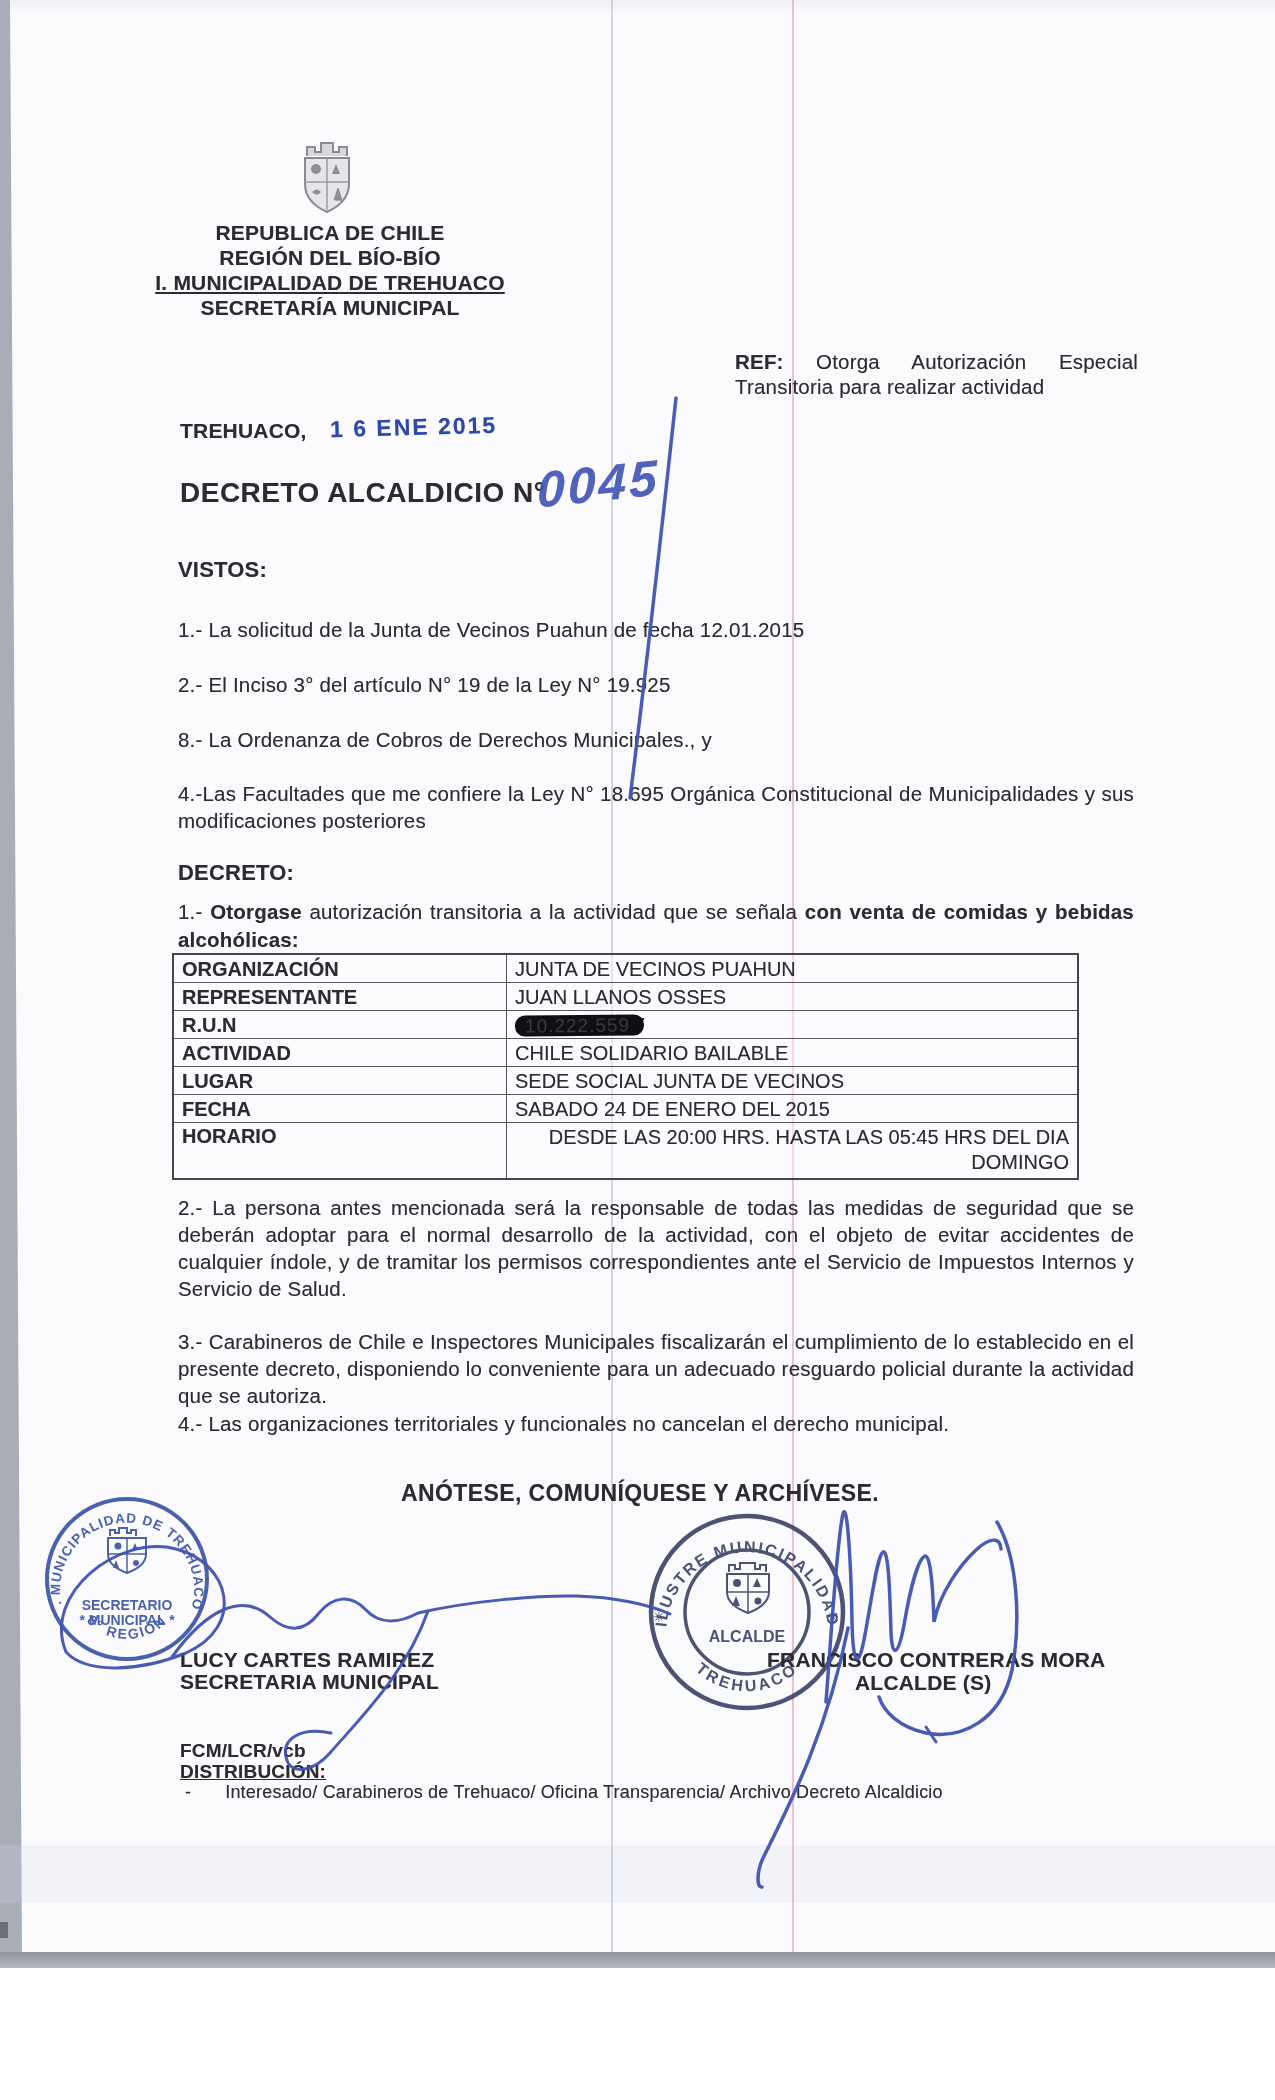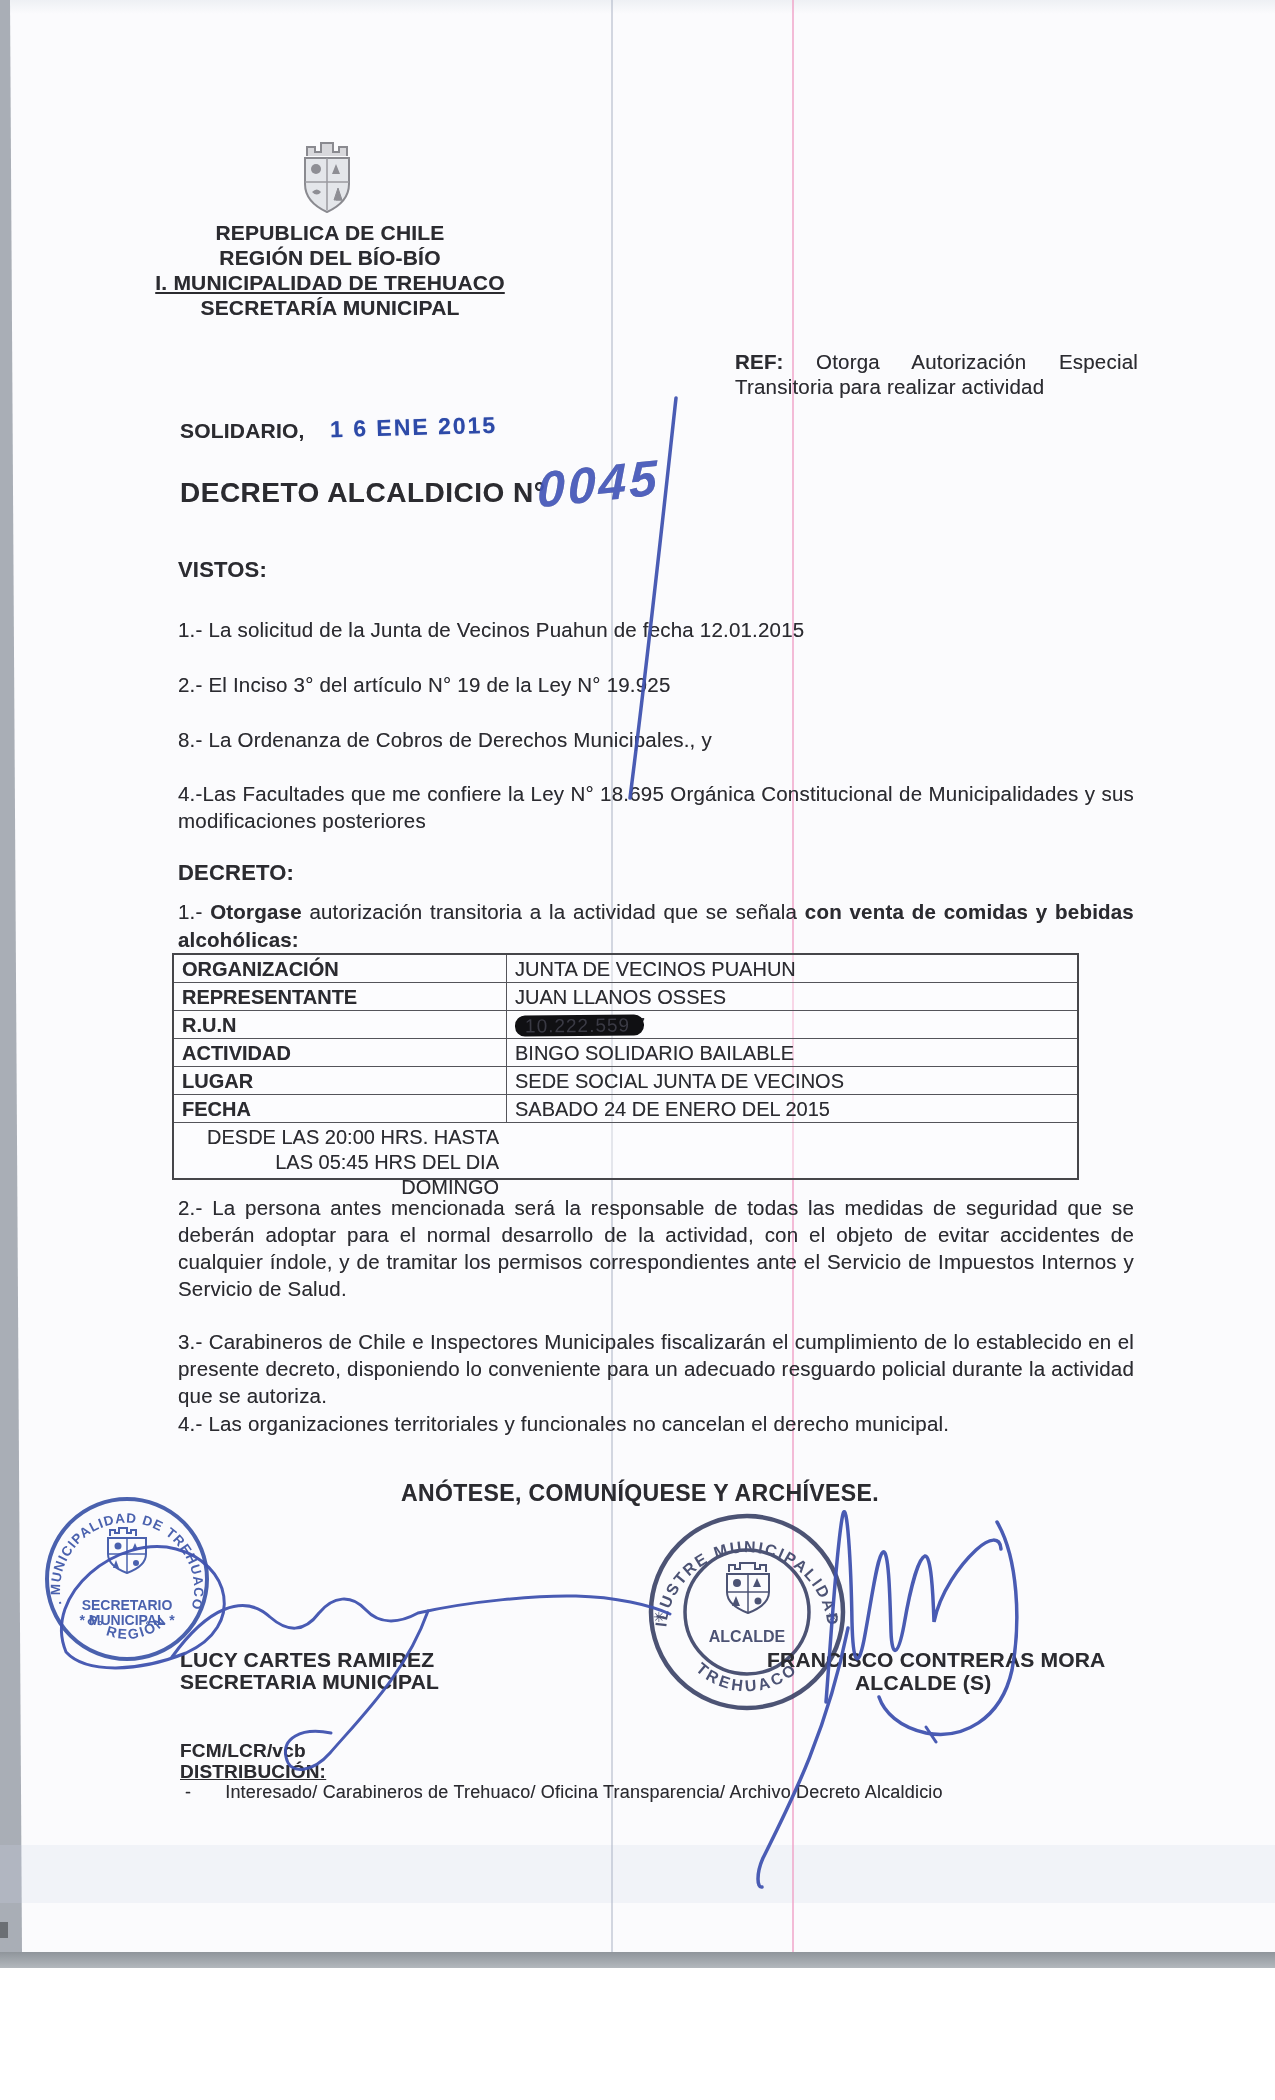--- a/index.html
+++ b/index.html
@@ -71,21 +71,21 @@
   </div>
 
   <div class="txt" style="left:735px;top:349px;width:403px;font-size:20.5px;line-height:25px;">
     <div class="just-force">
       <span class="b">REF:</span>
       <span>Otorga Autorización Especial</span>
     </div>
     <div>Transitoria para realizar actividad</div>
   </div>
 
-  <div class="txt b" style="left:180px;top:419px;font-size:21px;">SOLIDARIO,</div>
+  <div class="txt b" style="left:180px;top:419px;font-size:21px;">TREHUACO,</div>
   <div class="txt stamp-date" style="left:330px;top:414px;">1 6 ENE 2015</div>
 
   <div class="txt b" style="left:180px;top:477px;font-size:28px;letter-spacing:.5px;">DECRETO ALCALDICIO N°</div>
   <div class="txt hand-number" style="left:537px;top:455px;">0045</div>
 
   <div class="txt b" style="left:178px;top:557px;font-size:22px;">VISTOS:</div>
   <div class="txt" style="left:178px;top:618px;width:956px;font-size:20.5px;">1.- La solicitud de la Junta de Vecinos Puahun de fecha 12.01.2015</div>
   <div class="txt" style="left:178px;top:673px;width:956px;font-size:20.5px;">2.- El Inciso 3° del artículo N° 19 de la Ley N° 19.925</div>
   <div class="txt" style="left:178px;top:728px;width:956px;font-size:20.5px;">8.- La Ordenanza de  Cobros de Derechos Municipales., y</div>
   <div class="txt just" style="left:178px;top:780px;width:956px;font-size:20.5px;line-height:27px;">4.-Las Facultades que me confiere la Ley N° 18.695 Orgánica Constitucional de Municipalidades y sus modificaciones posteriores</div>
@@ -109,31 +109,32 @@
     </div>
     <div class="trow">
       <div class="tcell tlabel h26">R.U.N</div>
       <div class="tcell h26">
         <span class="redact-pill">10.222.559</span>
         <span class="redact-tail">7</span>
       </div>
     </div>
     <div class="trow">
       <div class="tcell tlabel h26">ACTIVIDAD</div>
-      <div class="tcell h26">BINGO SOLIDARIO BAILABLE</div>
+      <div class="tcell h26">CHILE SOLIDARIO BAILABLE</div>
     </div>
     <div class="trow">
       <div class="tcell tlabel h26">LUGAR</div>
       <div class="tcell h26">SEDE SOCIAL JUNTA DE VECINOS</div>
     </div>
     <div class="trow">
       <div class="tcell tlabel h26">FECHA</div>
       <div class="tcell h26">SABADO 24 DE ENERO DEL 2015</div>
     </div>
     <div class="trow">
+      <div class="tcell tlabel" style="height:53px;align-items:flex-start;padding-top:2px;">HORARIO</div>
       <div class="tcell h53">DESDE LAS 20:00 HRS. HASTA LAS 05:45 HRS DEL DIA DOMINGO</div>
     </div>
   </div>
 
   <div class="txt just" style="left:178px;top:1194px;width:956px;font-size:20.5px;line-height:27px;">2.-  La persona antes mencionada será la responsable de todas las medidas de seguridad que se deberán adoptar para el normal desarrollo de la actividad, con el objeto de evitar accidentes de cualquier índole, y de tramitar los permisos correspondientes ante el Servicio de Impuestos Internos y  Servicio de Salud.</div>
   <div class="txt just" style="left:178px;top:1328px;width:956px;font-size:20.5px;line-height:27px;">3.- Carabineros de Chile e Inspectores Municipales fiscalizarán el cumplimiento de lo establecido en el presente decreto, disponiendo lo conveniente para un adecuado resguardo policial durante la actividad que se autoriza.</div>
   <div class="txt" style="left:178px;top:1412px;width:956px;font-size:20.5px;">4.- Las organizaciones territoriales y funcionales no cancelan el derecho municipal.</div>
 
   <div class="txt b center" style="left:130px;top:1480px;width:1020px;font-size:23px;letter-spacing:.4px;">ANÓTESE,  COMUNÍQUESE Y ARCHÍVESE.</div>
 

